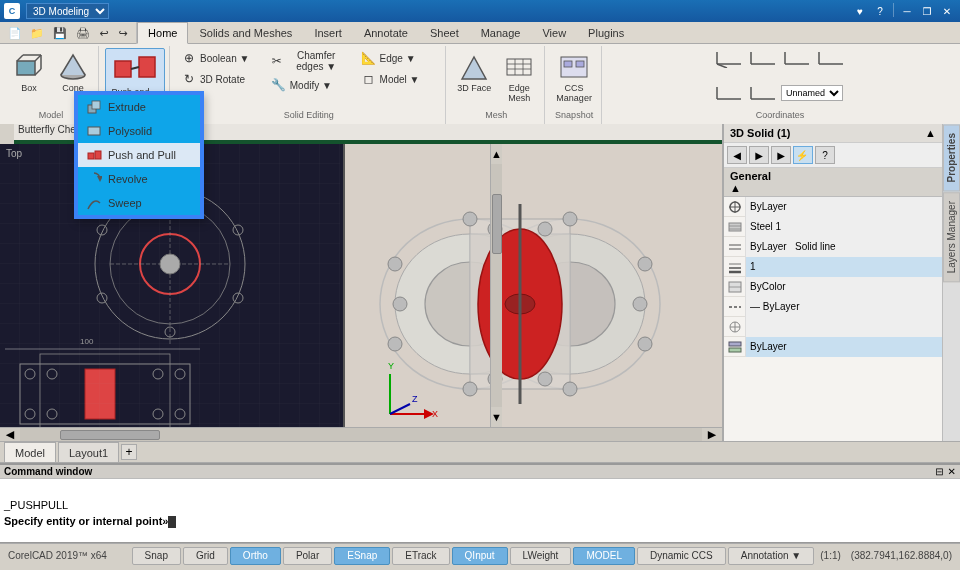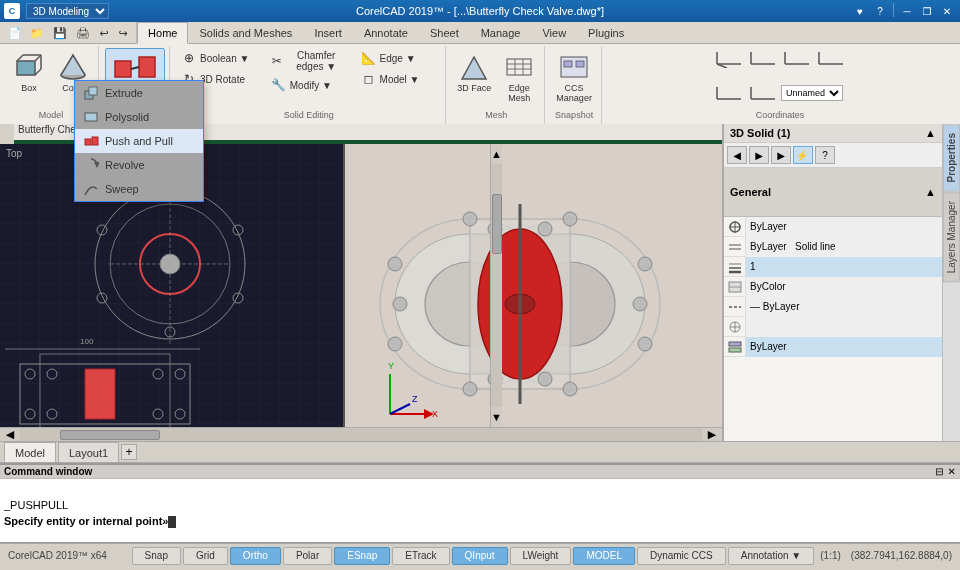--- a/index.html
+++ b/index.html
@@ -213,25 +213,26 @@
       background: #ddd;
       cursor: pointer;
       display: flex; align-items: center; justify-content: center;
       font-size: 10px;
     }
     .prop-nav-btn.active { background: #c8dff0; border-color: #6aabde; }
     .prop-section-title {
       background: #d5d2cc;
       font-weight: bold;
       font-size: 11px;
-      padding: 18px 6px;
+      padding: 2px 6px;
       border-bottom: 1px solid #bbb;
       display: flex;
       justify-content: space-between;
       cursor: pointer;
+      flex-direction: column;
     }
     .prop-row {
       display: flex;
       align-items: center;
       height: 20px;
       border-bottom: 1px solid #e0ddd8;
     }
     .prop-icon {
       width: 22px;
       height: 20px;
@@ -359,24 +360,24 @@
       background: #6fb0e0;
       color: #fff;
       border-color: #4a90c0;
     }
     .status-spacer { flex: 1; }
     .status-info { font-size: 10px; color: #444; padding: 0 4px; }
 
     
     #dropdown-menu {
       position: absolute;
-      top: 80px;
+      top: 91px;
       left: 74px;
-      background: #a3a3a3;
-      border: 1px solid #3b82f6;
+      background: #0ea5e9;
+      border: 4px solid #3b82f6;
       box-shadow: 2px 4px 8px rgba(0,0,0,0.25);
       z-index: 100;
       min-width: 130px;
     }
     .menu-item {
       display: flex;
       align-items: center;
       padding: 4px 8px;
       gap: 6px;
       cursor: pointer;
@@ -402,21 +403,20 @@
 
 <div id="title-bar">
   <div id="title-bar-left">
     <div class="app-icon">
       <span>C</span>
     </div>
     <select style="height:16px;font-size:10px;background:#2060a0;color:white;border:1px solid #4488cc;padding:0 2px;">
       <option>3D Modeling</option>
     </select>
   </div>
-  <div style="font-size:11px;color:white;position:absolute;left:50%;transform:translateX(-50%);white-space:nowrap;">CorelCAD 2019™ - [...\Butterfly Check Valve.dwg*]</div>
   <div id="title-bar-controls">
     <button class="qa-btn">♥</button>
     <button class="qa-btn">?</button>
     <div class="qa-sep"></div>
     <button class="qa-btn">─</button>
     <button class="qa-btn">❐</button>
     <button class="qa-btn close-btn">✕</button>
   </div>
 </div>
 
@@ -764,20 +764,30 @@
             <circle cx="8" cy="8" r="5" fill="none" stroke="#555" stroke-width="1.5"></circle>
             <line x1="8" y1="2" x2="8" y2="14" stroke="#555" stroke-width="1"></line>
             <line x1="2" y1="8" x2="14" y2="8" stroke="#555" stroke-width="1"></line>
           </svg>
       </div>
       <div class="prop-value">ByLayer</div>
     </div>
     <div class="prop-row">
       <div class="prop-icon">
         <svg width="16" height="16">
+            <rect x="2" y="4" width="12" height="8" fill="#ccc" stroke="#888" stroke-width="1"></rect>
+            <line x1="2" y1="7" x2="14" y2="7" stroke="#888" stroke-width="0.8"></line>
+            <line x1="2" y1="10" x2="14" y2="10" stroke="#888" stroke-width="0.8"></line>
+          </svg>
+      </div>
+      <div class="prop-value">Steel 1</div>
+    </div>
+    <div class="prop-row">
+      <div class="prop-icon">
+        <svg width="16" height="16">
             <line x1="2" y1="6" x2="14" y2="6" stroke="#555" stroke-width="1"></line>
             <line x1="2" y1="10" x2="14" y2="10" stroke="#555" stroke-width="1"></line>
           </svg>
       </div>
       <div class="prop-value">ByLayer&nbsp;&nbsp;&nbsp;Solid line</div>
     </div>
     <div class="prop-row">
       <div class="prop-icon">
         <svg width="16" height="16">
             <line x1="2" y1="5" x2="14" y2="5" stroke="#555" stroke-width="0.8"></line>

